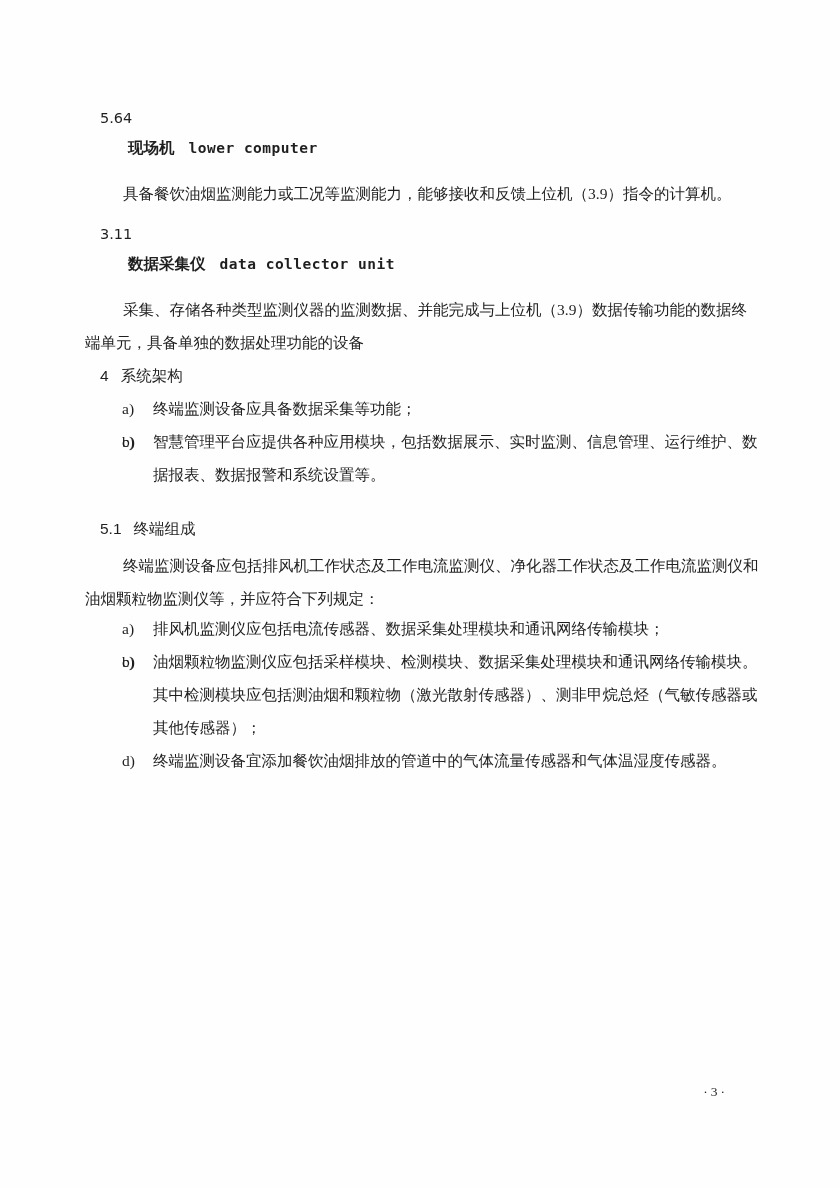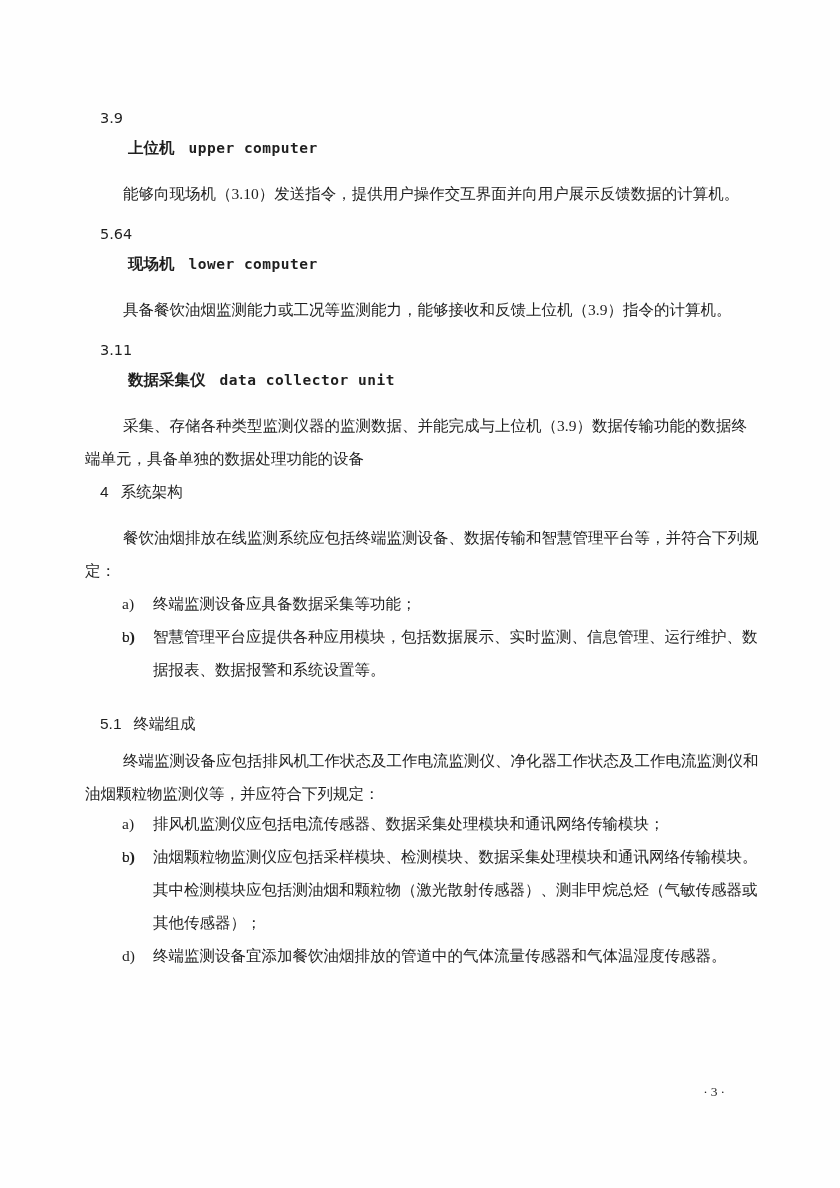--- a/index.html
+++ b/index.html
@@ -86,27 +86,20 @@
     letter-spacing: 3px;
     line-height: 20px;
   }
 </style>
 </head>
 <body>
 
 <div class="page">
   <main class="content">
 
-    <section>
-      <p class="term-num">3.9</p>
-      <p class="term-heading">
-        <span class="zh">上位机</span><span class="en">upper computer</span>
-      </p>
-      <p class="term-def indent">能够向现场机（3.10）发送指令，提供用户操作交互界面并向用户展示反馈数据的计算机。</p>
-    </section>
 
     <section>
       <p class="term-num">5.64</p>
       <p class="term-heading">
         <span class="zh">现场机</span><span class="en">lower computer</span>
       </p>
       <p class="term-def indent">具备餐饮油烟监测能力或工况等监测能力，能够接收和反馈上位机（3.9）指令的计算机。</p>
     </section>
 
     <section>
@@ -114,21 +107,20 @@
       <p class="term-heading">
         <span class="zh">数据采集仪</span><span class="en">data collector unit</span>
       </p>
       <p class="term-def indent">采集、存储各种类型监测仪器的监测数据、并能完成与上位机（3.9）数据传输功能的数据终端单元，具备单独的数据处理功能的设备</p>
     </section>
 
     <section>
       <h2 class="sec-heading h-sec4">
         <span>4</span><span class="sec-title">系统架构</span>
       </h2>
-      <p class="indent intro-sec4">餐饮油烟排放在线监测系统应包括终端监测设备、数据传输和智慧管理平台等，并符合下列规定：</p>
       <ol class="clause-list">
         <li>
           <span class="li-label">a)</span><span>终端监测设备应具备数据采集等功能；</span>
         </li>
         <li>
           <span class="li-label">b)</span>
         </li>
         <li>
           <span class="li-label">c)</span><span>智慧管理平台应提供各种应用模块，包括数据展示、实时监测、信息管理、运行维护、数据报表、数据报警和系统设置等。</span>
         </li>

